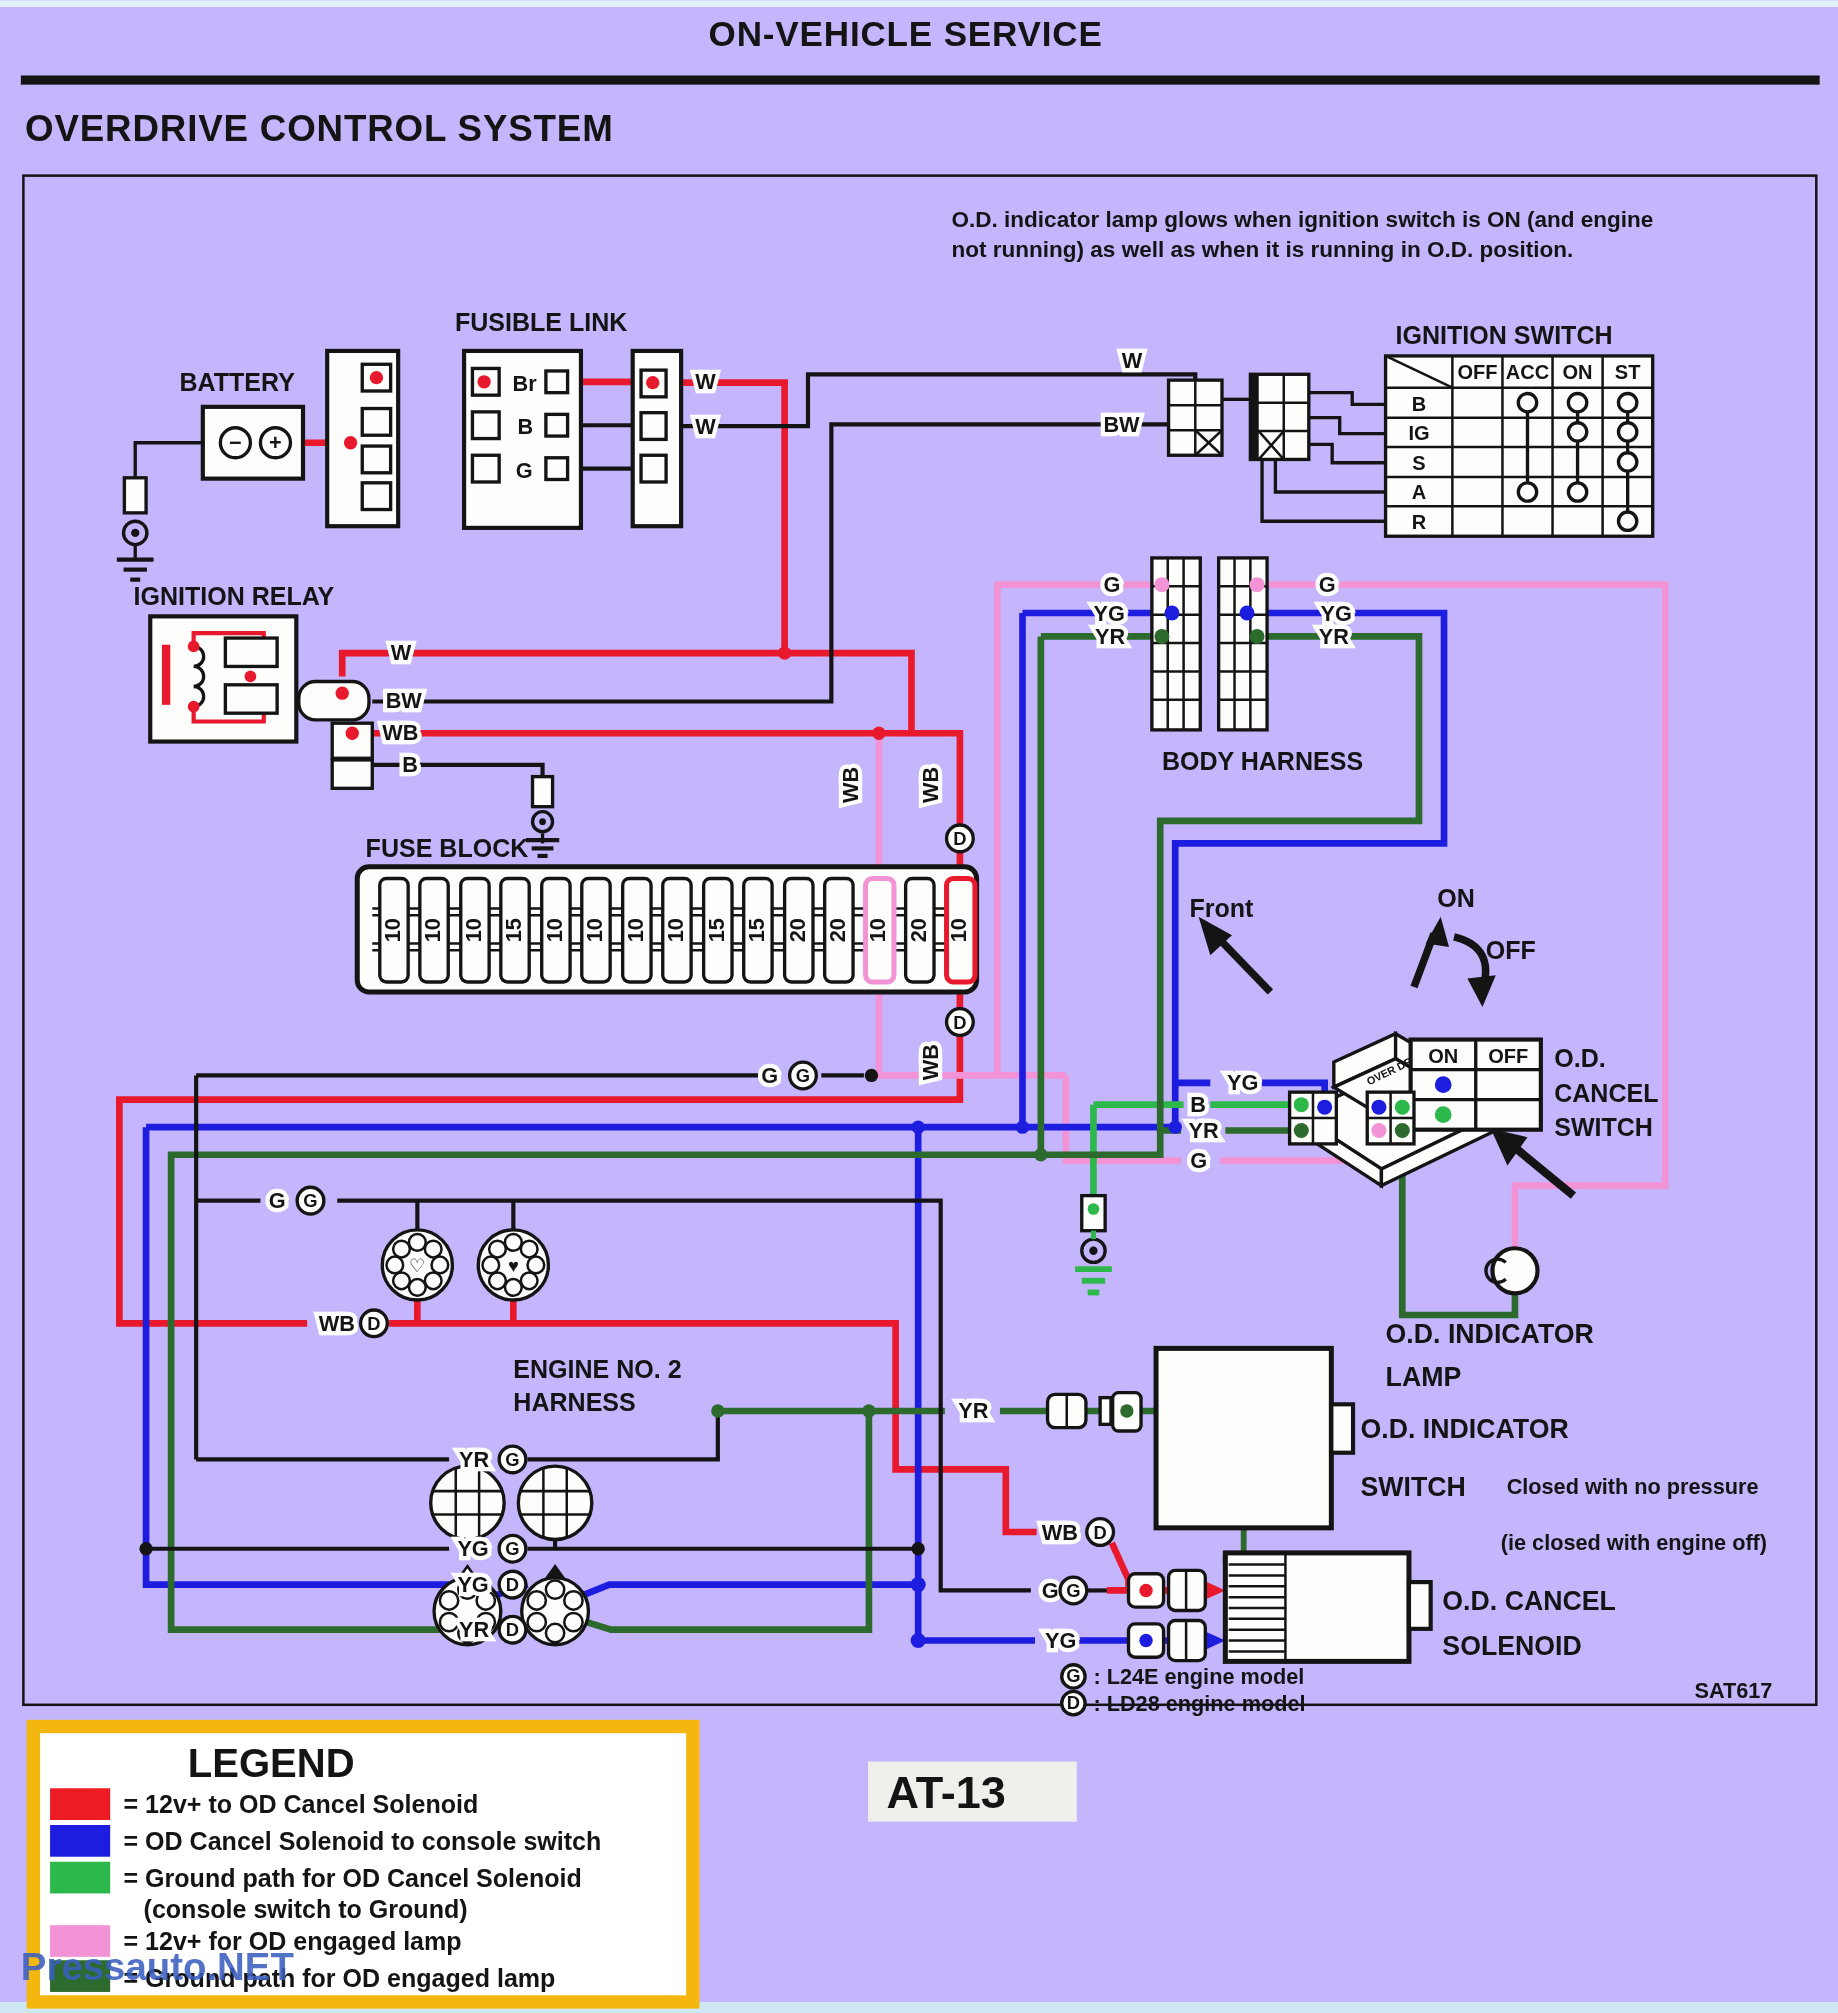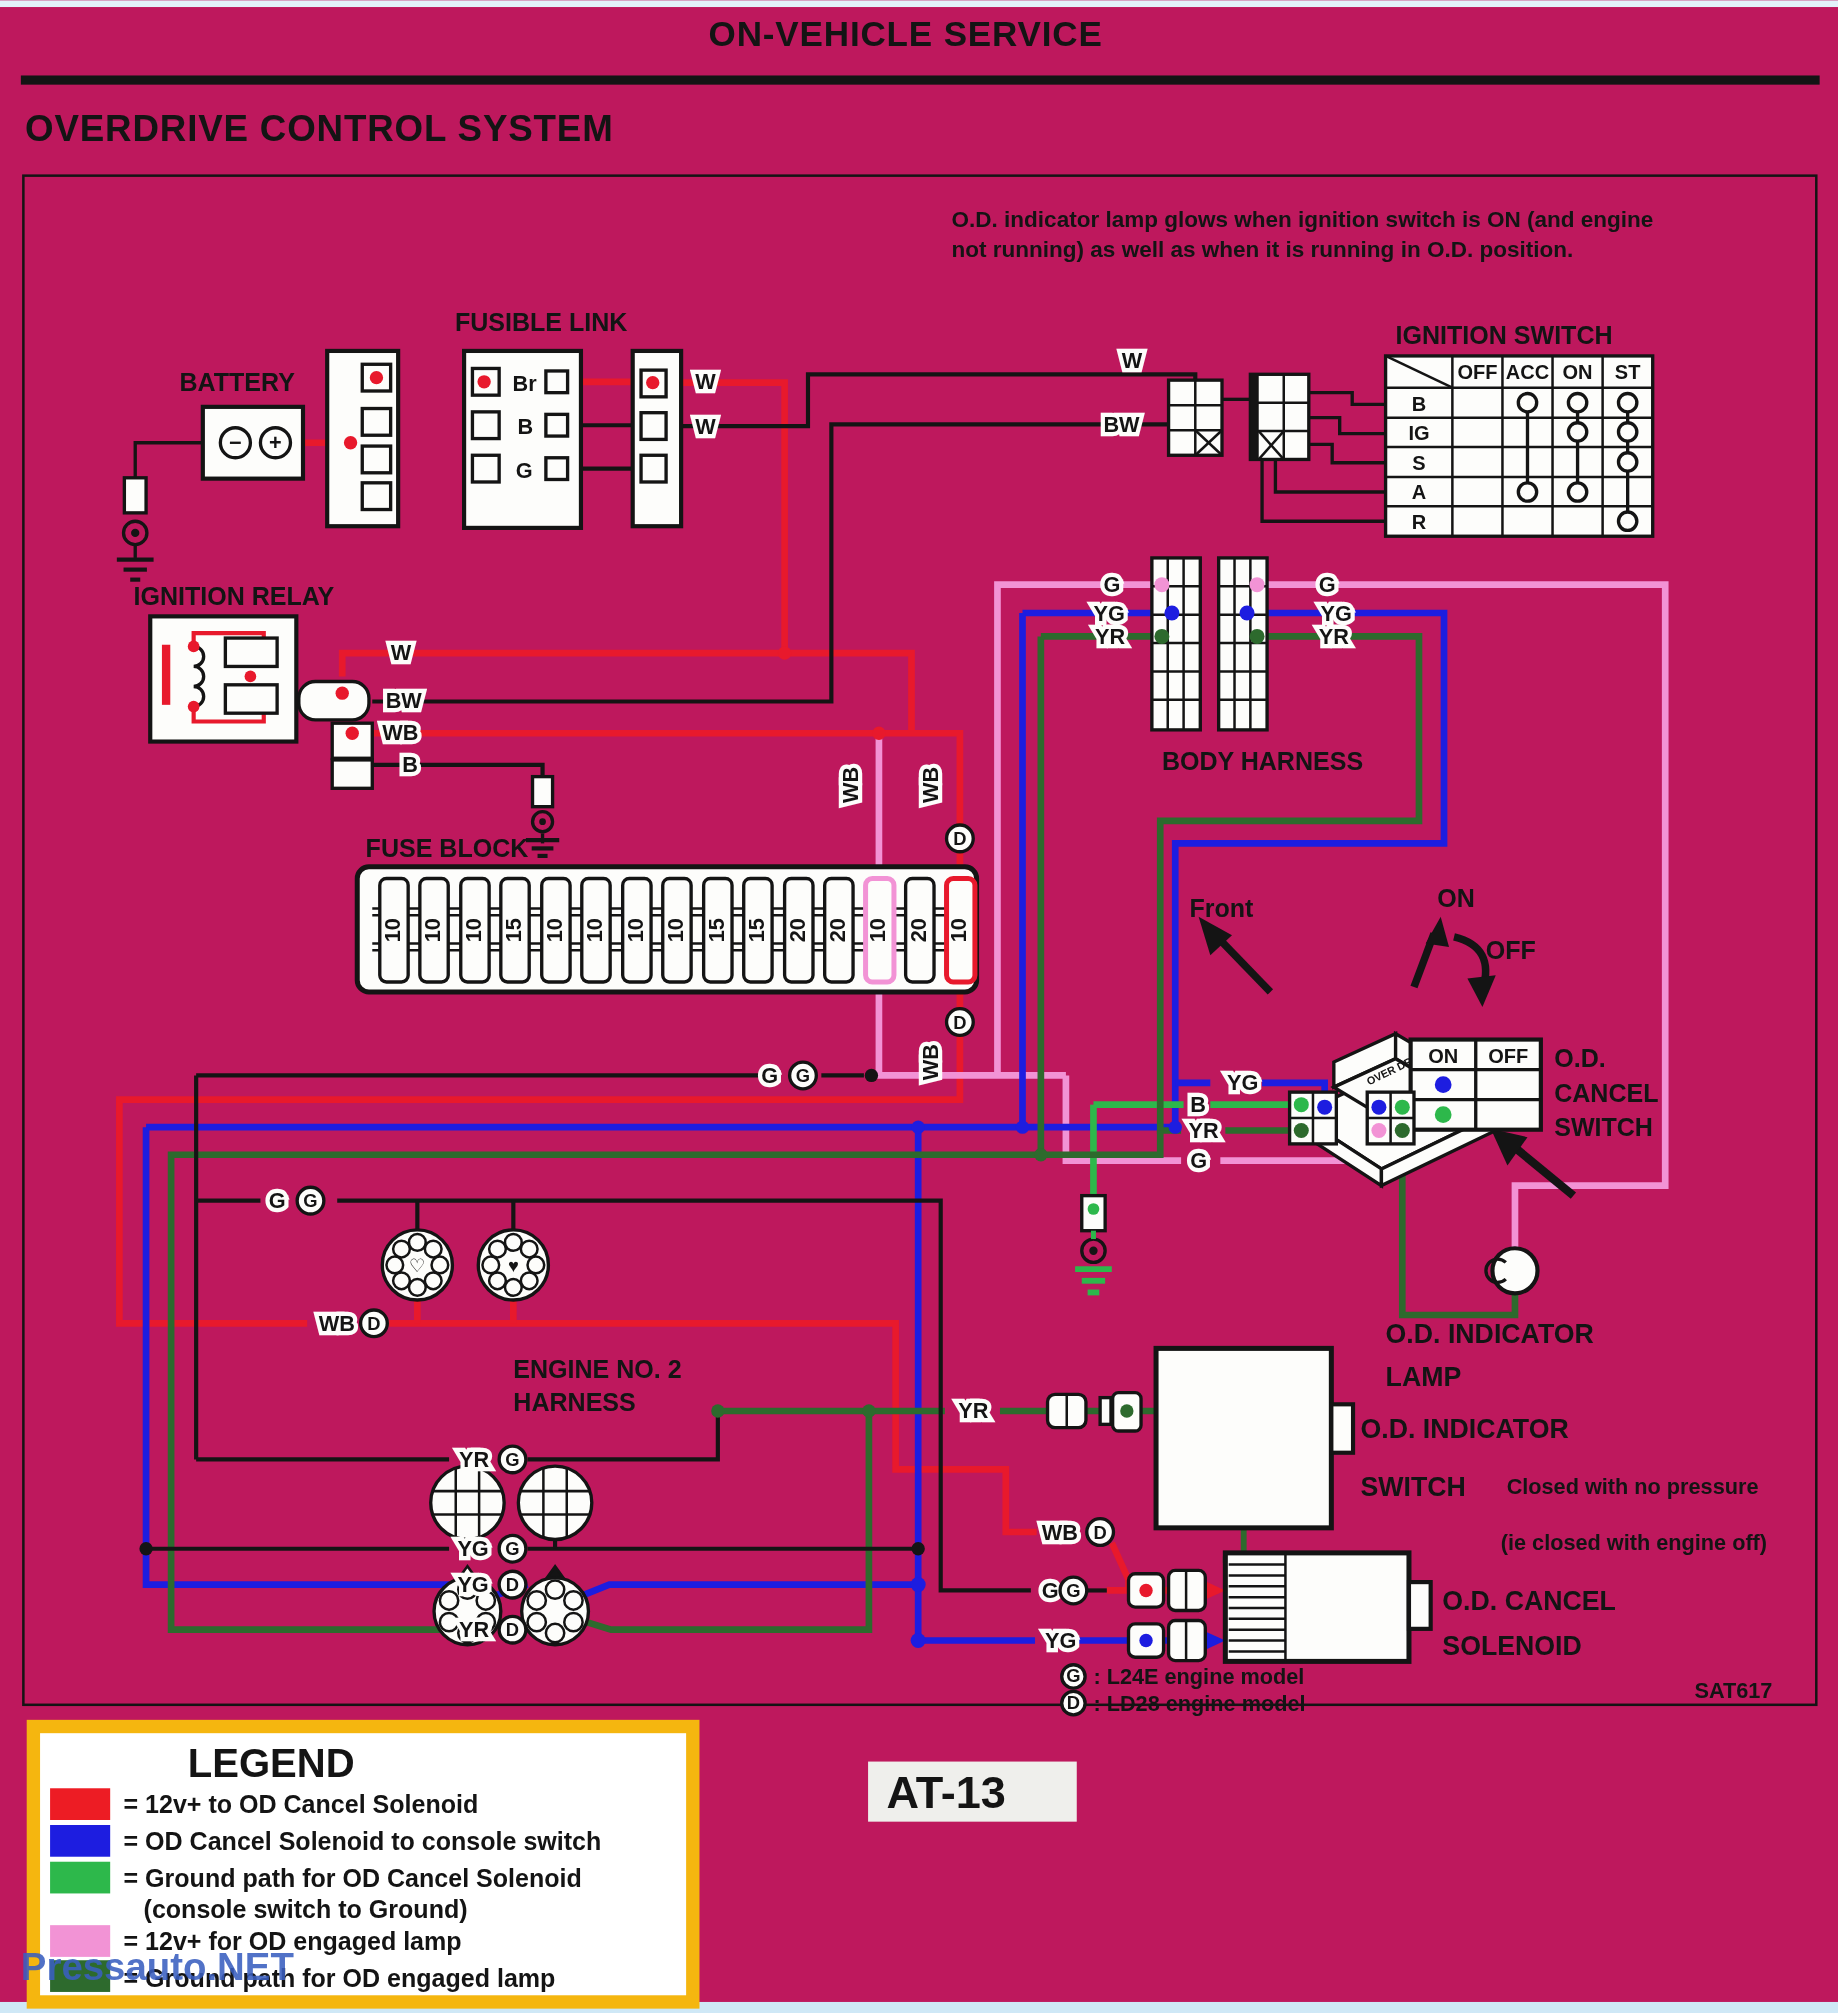--- a/index.html
+++ b/index.html
@@ -1,16 +1,16 @@
 <!DOCTYPE html>
 <html style="font-size:13.4px"><head>
 <meta charset="utf-8">
 <style>
   html,body{margin:0;padding:0;background:#fff;}
-  .page{position:relative;width:1838px;height:2014px;background:#be185d;overflow:hidden;}
+  .page{position:relative;width:1838px;height:2014px;background:#c4b5fd;overflow:hidden;}
   svg text{font-family:"Liberation Sans","DejaVu Sans",sans-serif;font-weight:bold;fill:#141414;}
   .t40{font-size:42px;letter-spacing:1px}
   .t42{font-size:44px;letter-spacing:1px}
   .t30{font-size:30px}
   .t32{font-size:32px}
   .t27{font-size:27px}
   .t26{font-size:26px}
   .t24{font-size:24px}
   .t48{font-size:54px}
   .halo{stroke:#fdfdfb;stroke-width:10px;paint-order:stroke;}

